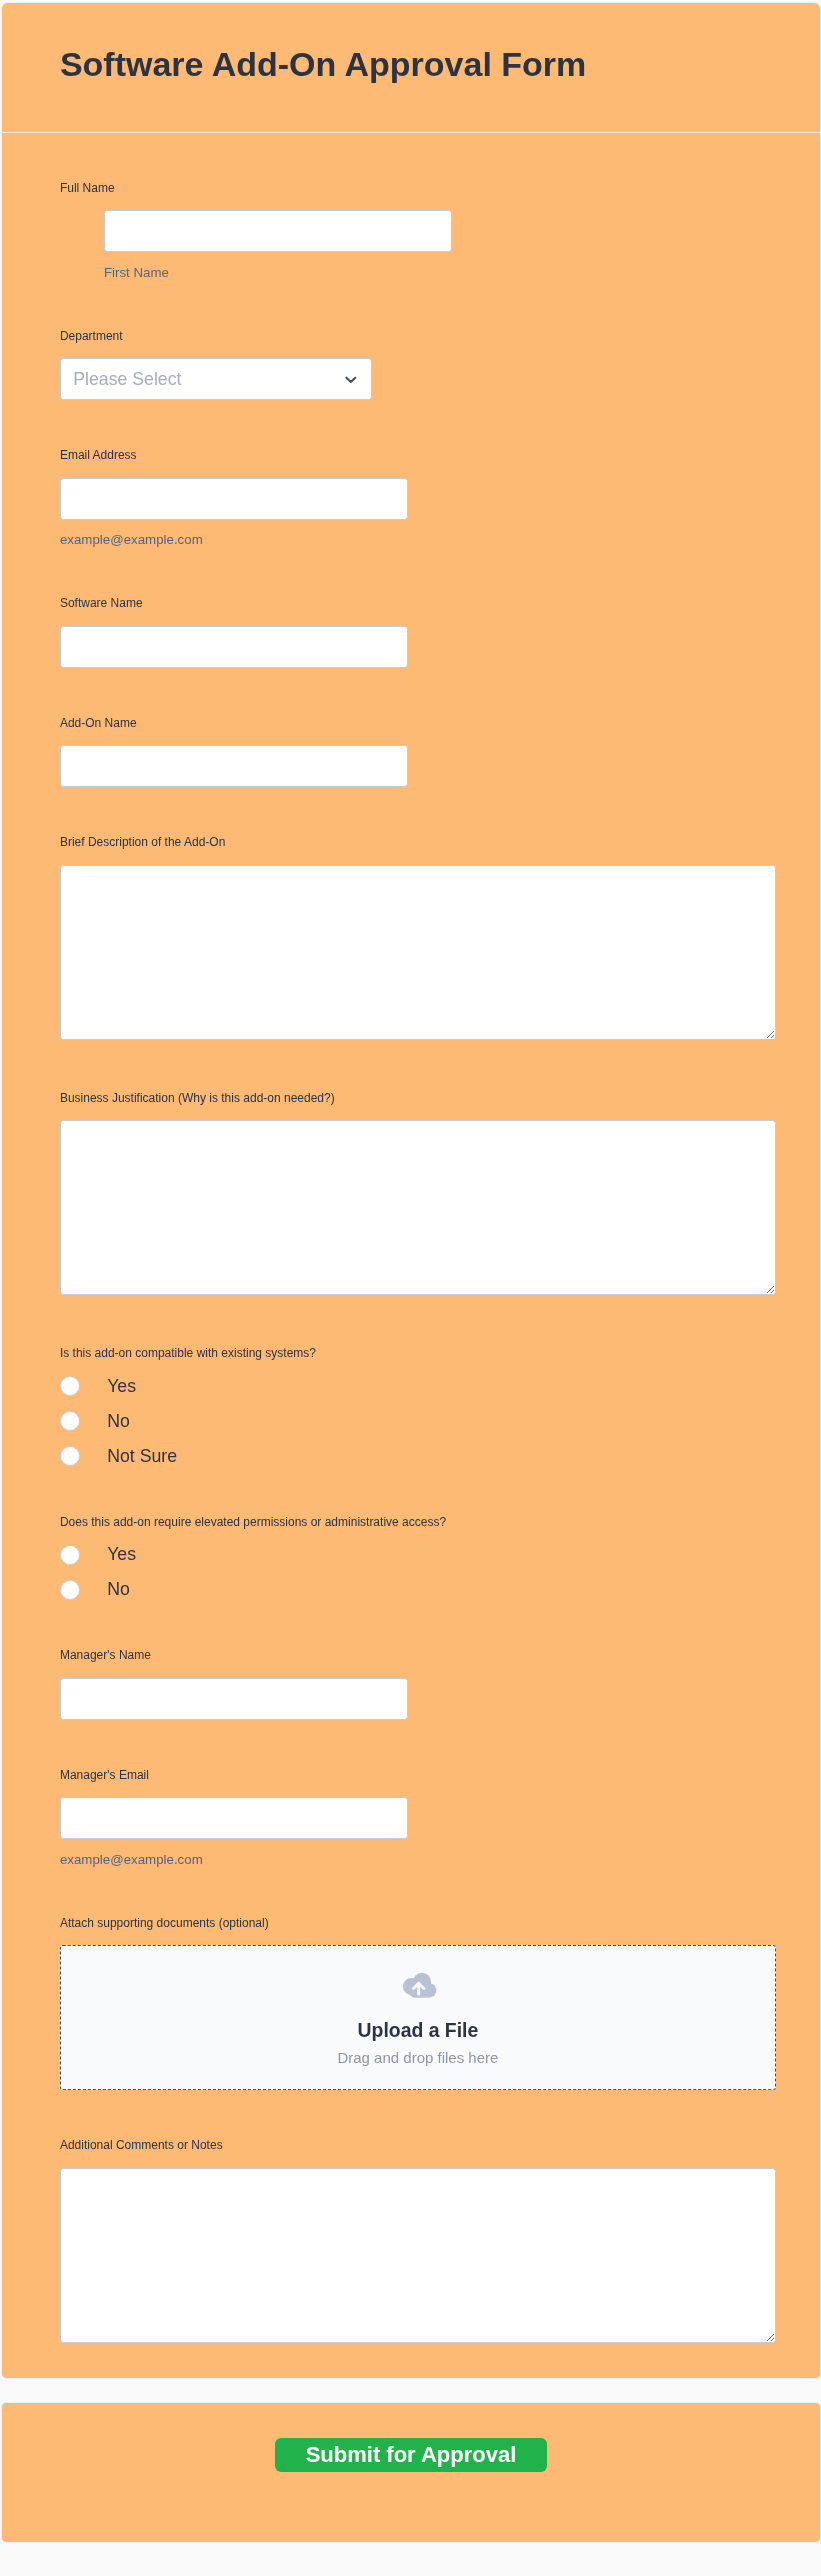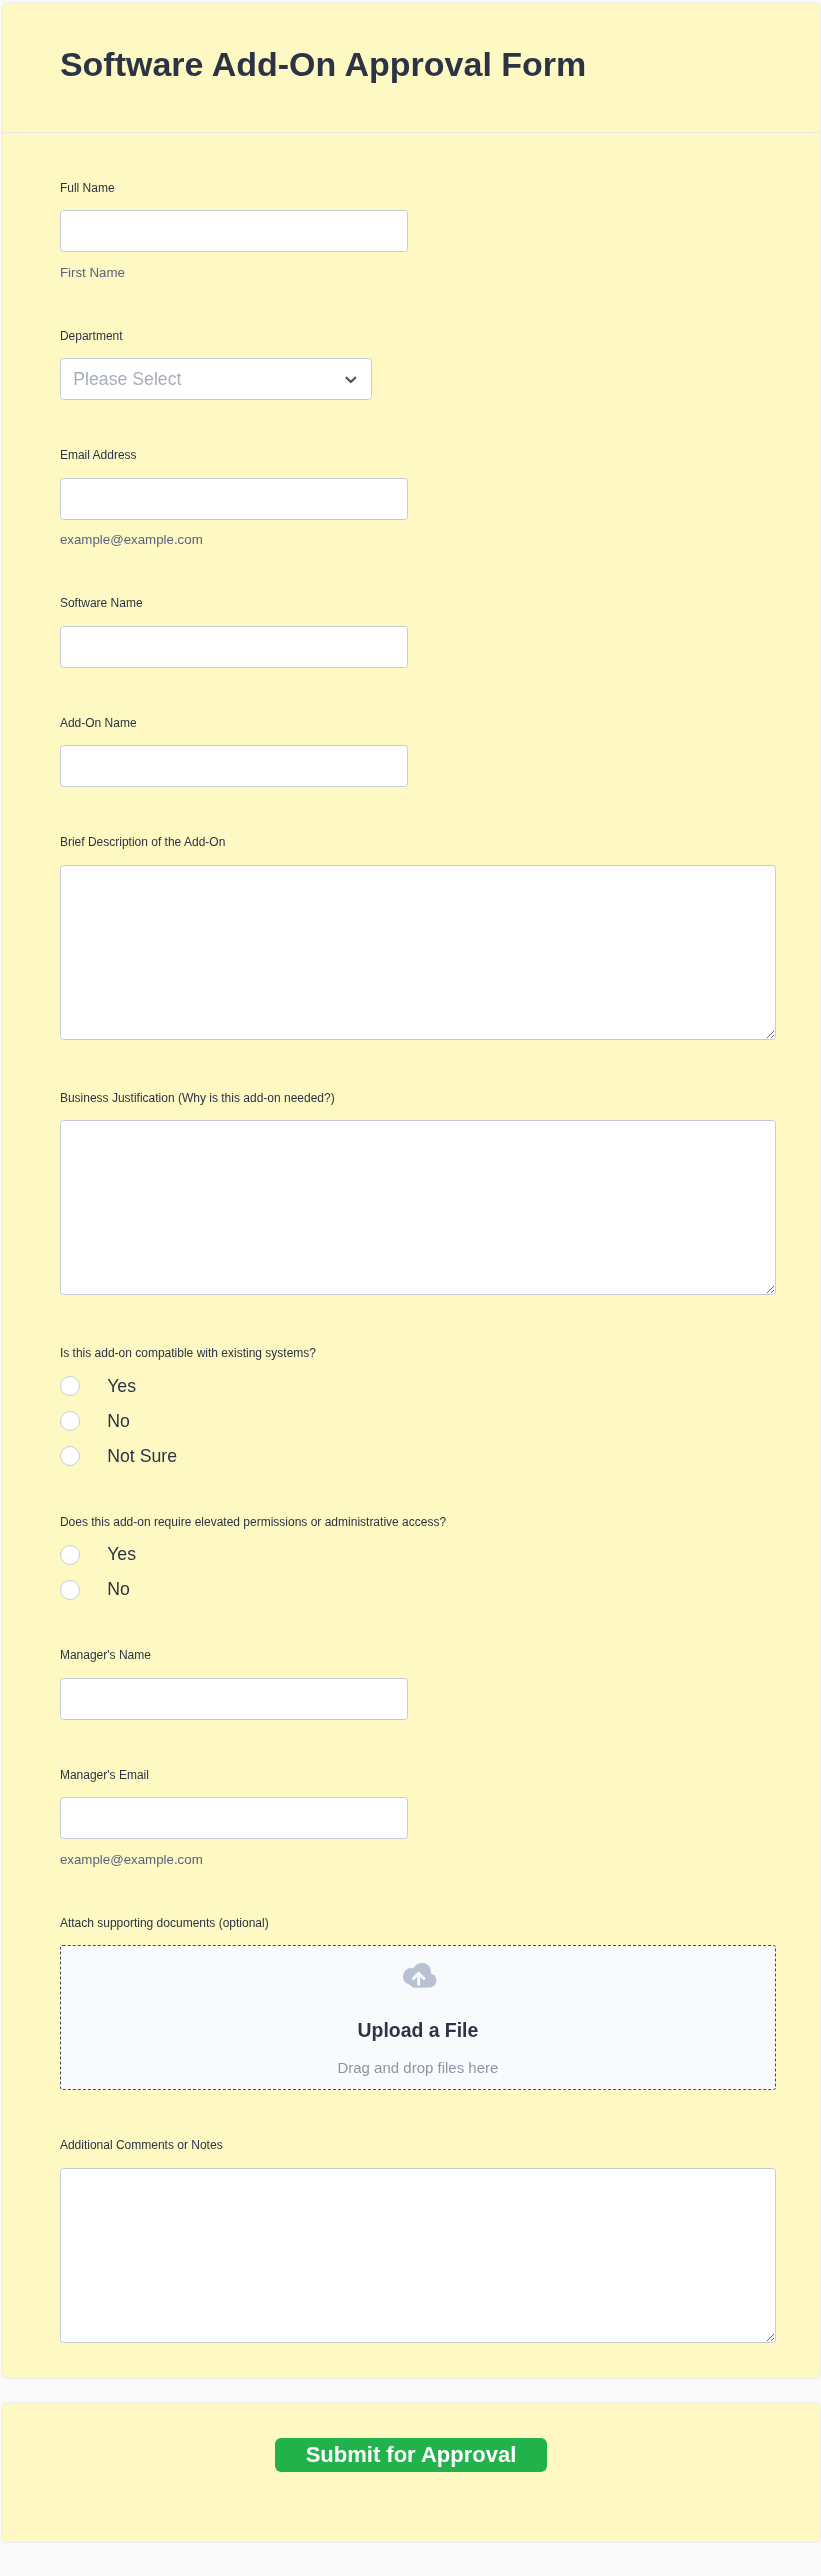--- a/index.html
+++ b/index.html
@@ -5,21 +5,21 @@
   * { box-sizing: border-box; }
   html,body { margin:0; padding:0; }
   body {
     width: 822px; height: 2576px;
     background: #fafafb;
     font-family: "Liberation Sans", "DejaVu Sans", sans-serif;
     color: #2c3345;
     overflow: hidden;
   }
   .card {
-    background: #fef9c3;
+    background: #fdba74;
     border: 0.9px solid #edeef3;
     margin: 0 0.9px;
   }
   .card.main { margin-top: 1.8px; border-radius: 7px 7px 5.3px 5.3px; }
   .card.footer { margin-top: 23px; border-radius: 5.3px; height: 141px; }
 
   .form-header { padding: 41px 58px 47px; border-bottom: 0.9px solid #e7e9ee; }
   .form-title {
     font-size: 34px; line-height: 41px; font-weight: 700;
     color: #2c3345; margin: 0;
@@ -29,21 +29,21 @@
     color: #5b6474; font-weight: 400; max-width: 716px;
   }
 
   .form-body { padding: 22px 58px 10.6px; }
   .field { padding: 22px 0; }
   .q-label {
     font-size: 12px; line-height: 22px; font-weight: 500;
     color: #2c3345; margin: 0 0 11.5px;
   }
   .row { display: flex; gap: 19.4px; }
-  .col { display: flex; flex-direction: column; }
+  .col { display: flex; flex-direction: column; margin-left: 44px; }
 
   input.text, select.select, textarea.area {
     font-family: "Liberation Sans", "DejaVu Sans", sans-serif;
     font-size: 17.7px; color: #2c3345;
     border: 0.9px solid #c3cad8; border-radius: 3.5px;
     background: #fff; outline: none; padding: 0 12.4px;
   }
   input.text { height: 42px; width: 348px; }
   textarea.area { width: 716px; height: 175px; padding: 8.8px 12.4px; resize: vertical; }
 
@@ -67,21 +67,21 @@
     border: 1.8px solid #c8cdd6; border-radius: 50%; background: #fff;
     cursor: pointer;
   }
   .radio-label { font-size: 17.7px; color: #2c3345; }
 
   .upload-box {
     width: 716px; height: 145px;
     border: 0.9px dashed #414b61; border-radius: 2.7px;
     background: #f9fafc; cursor: pointer;
     display: flex; flex-direction: column; align-items: center; justify-content: center;
-    gap: 17px; text-align: center;
+    gap: 7px; text-align: center;
   }
   .upload-title { font-size: 19.4px; font-weight: 700; color: #2c3345; margin-top: 8.8px; }
   .upload-sub { font-size: 15px; color: #8d96a8; }
 
   .footer-inner { display: flex; justify-content: center; padding-top: 35px; }
   .submit-btn {
     height: 34px; padding: 0 31px;
     background: #22b24c; color: #ffffff;
     border: none; border-radius: 6.2px;
     font-family: "Liberation Sans", "DejaVu Sans", sans-serif;

